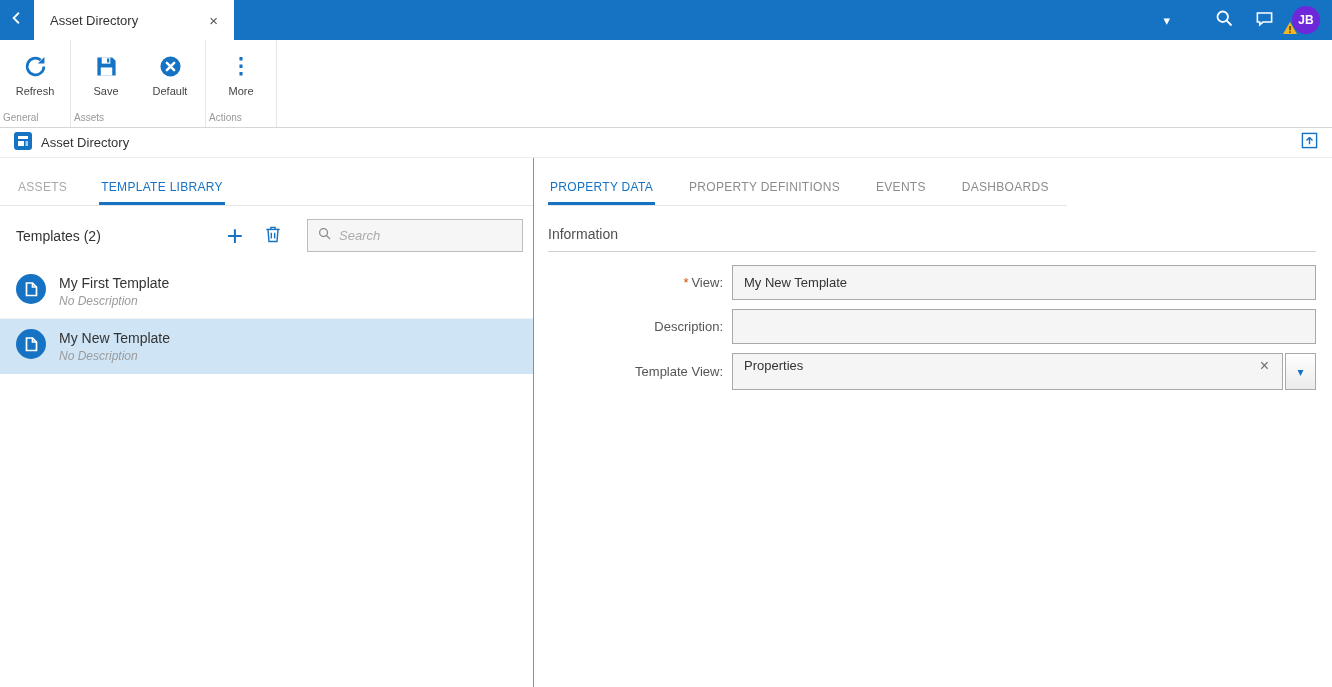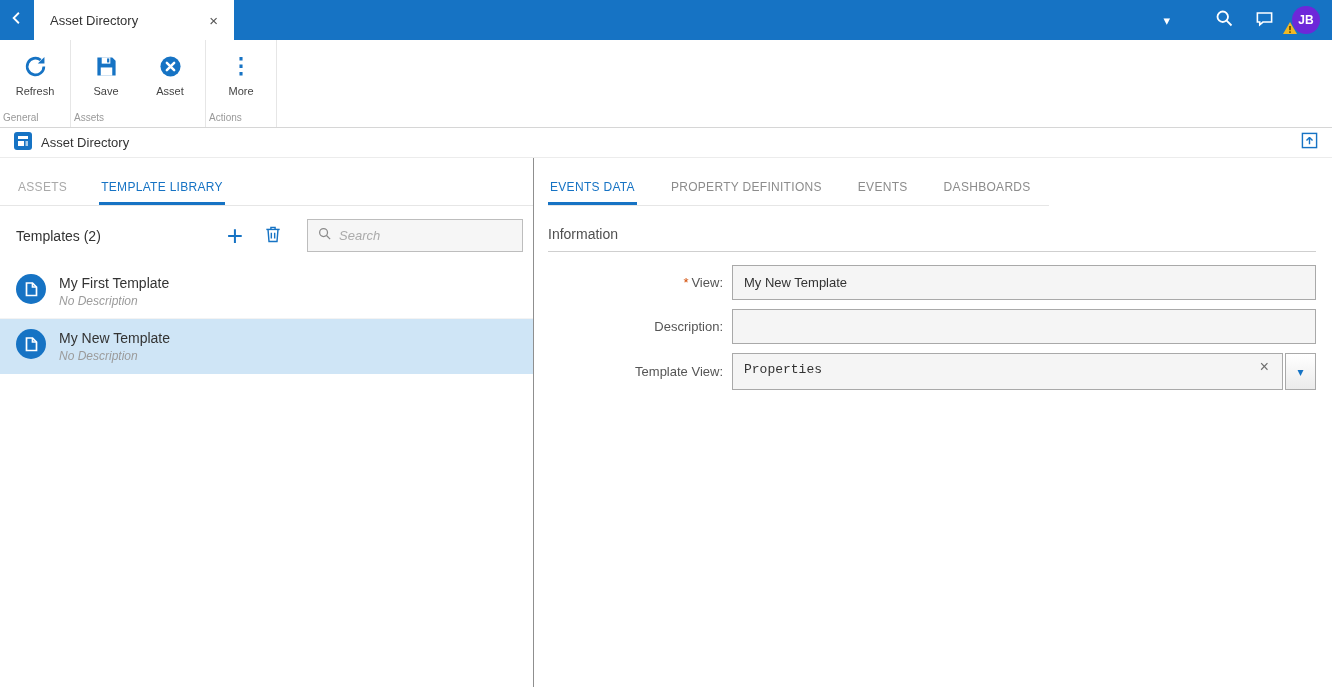--- a/index.html
+++ b/index.html
@@ -64,21 +64,21 @@
   
   .info-section { padding:20px 16px 0 14px; }
   .section-title { font-size:14px; color:#4f4f4f; }
   .section-rule { border:none; border-top:1px solid #cfcfcf; margin-top:9px; }
   .form { margin-top:13px; display:flex; flex-direction:column; gap:9px; }
   .form-row { display:flex; align-items:center; }
   .form-label { width:184px; text-align:right; padding-right:9px; font-size:13px; color:#555; flex:0 0 auto; }
   .req { color:#d14900; margin-right:3px; }
   .form-input { flex:1; height:35px; background:#f5f5f5; border:1px solid #a9a9a9; font-size:13px; color:#333; padding:0 11px; font-family:"Liberation Sans", sans-serif; outline:none; min-width:0; }
   .combo { flex:1; display:flex; align-items:center; min-width:0; }
-  .combo-field { flex:1; height:37px; background:#f5f5f5; border:1px solid #a9a9a9; display:flex; align-items:flex-end; padding:0 7px 12px 11px; cursor:text; min-width:0;font-family:Liberation Mono, monospace; }
+  .combo-field { flex:1; height:37px; background:#f5f5f5; border:1px solid #a9a9a9; display:flex; align-items:center; padding:0 7px 12px 11px; cursor:text; min-width:0; }
   .combo-text { flex:1; font-size:13px; color:#333; }
   .combo-clear { color:#6e6e6e; font-size:16px; padding:0 6px; cursor:pointer; }
   .combo-btn { width:31px; height:37px; margin-left:2px; border:1px solid #a9a9a9; background:linear-gradient(#ffffff,#ebebeb); display:flex; align-items:center; justify-content:center; color:#1673c4; font-size:12px; cursor:pointer; }
 </style>
 </head>
 <body>
 
 <div class="app">
 
   <div class="topbar">
@@ -152,21 +152,21 @@
           </span>
           <span class="lbl">Save</span>
         </div>
         <div class="ribbon-btn">
           <span class="icon-holder">
             <svg width="23" height="23" viewBox="0 0 24 24">
                 <circle cx="12" cy="12" r="10.5" fill="#1673c4"></circle>
                 <path stroke="#fff" stroke-width="2.6" stroke-linecap="round" d="M8.2 8.2l7.6 7.6M15.8 8.2l-7.6 7.6"></path>
               </svg>
           </span>
-          <span class="lbl">Asset</span>
+          <span class="lbl">Default</span>
         </div>
       </div>
       <div class="group-label">Assets</div>
     </div>
 
     <div class="ribbon-group">
       <div class="group-buttons">
         <div class="ribbon-btn">
           <span class="icon-holder more-glyph">⋮</span>
           <span class="lbl">More</span>
@@ -255,21 +255,21 @@
           <span class="tpl-texts">
             <span class="tpl-title">My New Template</span>
             <span class="tpl-sub">No Description</span>
           </span>
         </div>
       </div>
     </div>
 
     <div class="right-panel">
       <div class="tabs-row fit">
-        <div class="tab active">EVENTS DATA</div>
+        <div class="tab active">PROPERTY DATA</div>
         <div class="tab">PROPERTY DEFINITIONS</div>
         <div class="tab">EVENTS</div>
         <div class="tab">DASHBOARDS</div>
       </div>
 
       <div class="info-section">
         <div class="section-title">Information</div>
         <hr class="section-rule">
 
         <div class="form">

